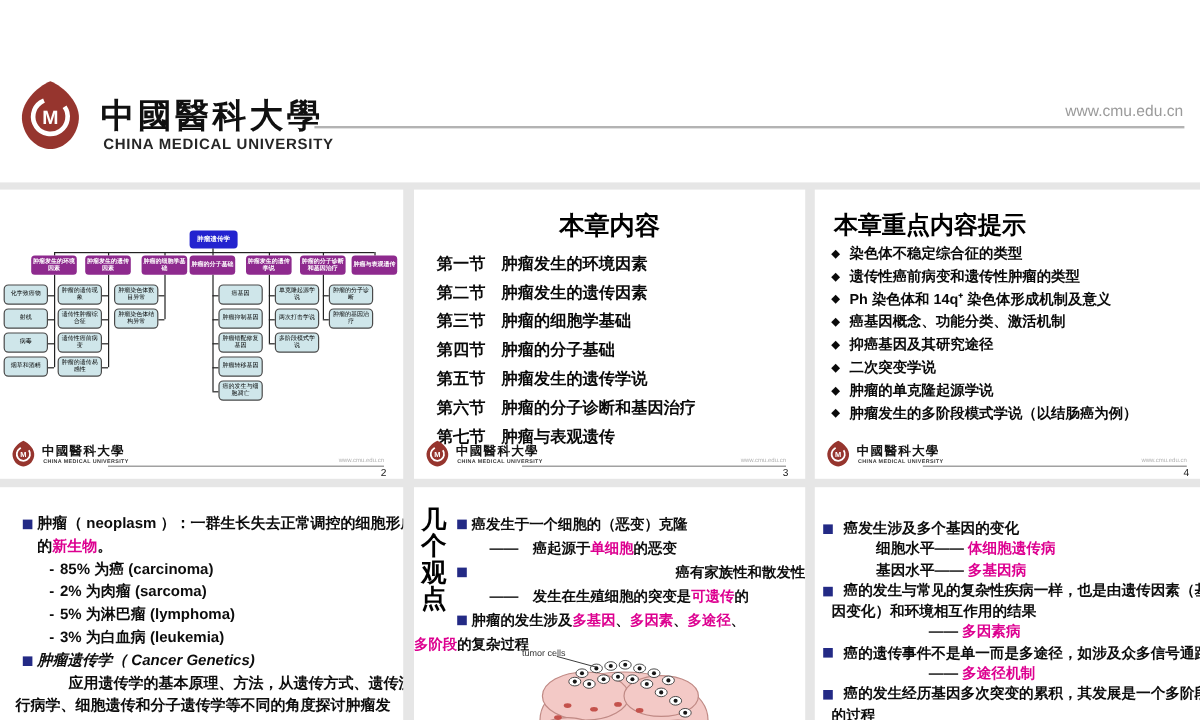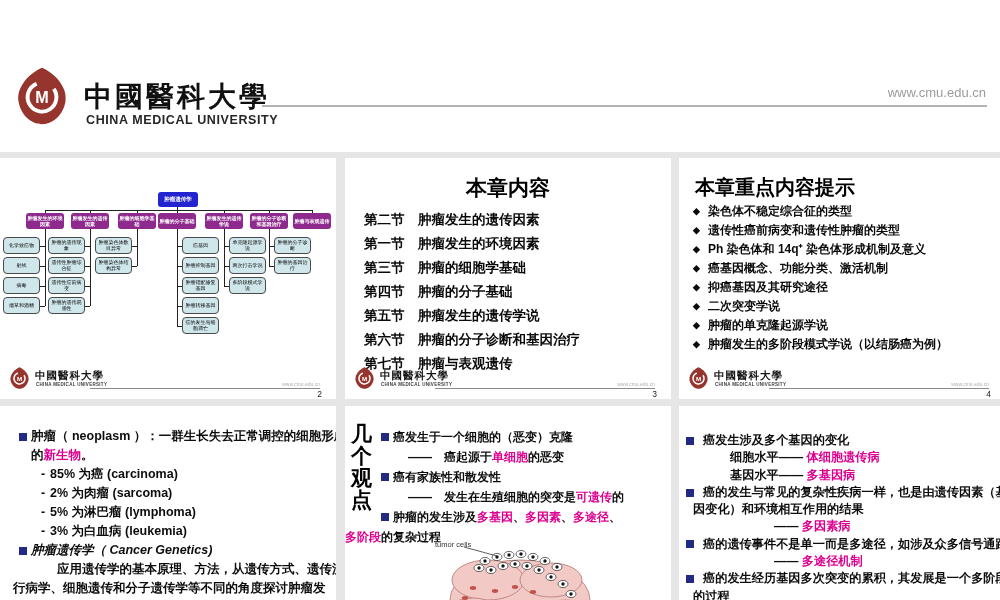--- a/index.html
+++ b/index.html
@@ -166,22 +166,22 @@
     <div class="f-en">CHINA MEDICAL UNIVERSITY</div>
     <div class="f-line"></div>
     <div class="f-site">www.cmu.edu.cn</div>
     <div class="f-page">2</div>
   </div>
 </section>
 
   <section class="slide" id="s2">
     <h2 class="slide-title-center">本章内容</h2>
     <div id="s2list">
+        <div class="s2-item">第一节　肿瘤发生的环境因素</div>
         <div class="s2-item">第二节　肿瘤发生的遗传因素</div>
-        <div class="s2-item">第一节　肿瘤发生的环境因素</div>
         <div class="s2-item">第三节　肿瘤的细胞学基础</div>
         <div class="s2-item">第四节　肿瘤的分子基础</div>
         <div class="s2-item">第五节　肿瘤发生的遗传学说</div>
         <div class="s2-item">第六节　肿瘤的分子诊断和基因治疗</div>
         <div class="s2-item">第七节　肿瘤与表观遗传</div>
       </div>
 
   <div class="slide-footer">
     <svg class="f-logo" viewBox="0 0 100 100">
       <path d="M50 3 C68 10 94 34 89 60 C84 86 64 97 50 97 C36 97 16 86 11 60 C6 34 32 10 50 3 Z" fill="#96352e"></path>
@@ -241,21 +241,21 @@
   <section class="slide" id="s5">
     <div id="s5vtitle">
         <div class="vchar">几</div>
         <div class="vchar">个</div>
         <div class="vchar">观</div>
         <div class="vchar">点</div>
       </div>
     <div class="rich rich5" id="s5lines">
         <div class="line" style="padding-left: 48px;"><span class="mk-sq" style="left: 36px;"></span><span>癌发生于一个细胞的（恶变）克隆</span></div>
         <div class="line" style="padding-left: 63px;"><span>——　癌起源于</span><span class="hl">单细胞</span><span>的恶变</span></div>
-        <div class="line" style="padding-left: 48px;"><span class="mk-sq" style="left: 36px;"></span><span>癌有家族性和散发性</span></div>
+        <div class="line" style="padding-left: 48px; text-align: right;"><span class="mk-sq" style="left: 36px;"></span><span>癌有家族性和散发性</span></div>
         <div class="line" style="padding-left: 63px;"><span>——　发生在生殖细胞的突变是</span><span class="hl">可遗传</span><span>的</span></div>
         <div class="line" style="padding-left: 48px;"><span class="mk-sq" style="left: 36px;"></span><span>肿瘤的发生涉及</span><span class="hl">多基因</span><span>、</span><span class="hl">多因素</span><span>、</span><span class="hl">多途径</span><span>、</span></div>
         <div class="line" style=""><span class="hl">多阶段</span><span>的复杂过程</span></div>
       </div>
     <svg id="tumorimg" viewBox="0 0 170 112">
       <g fill="#f3c9c6" stroke="#c08a85" stroke-width="1">
         <ellipse cx="87" cy="64" rx="70" ry="40"></ellipse>
         <ellipse cx="55" cy="44" rx="36" ry="20"></ellipse>
         <ellipse cx="118" cy="44" rx="31" ry="17"></ellipse>
         <ellipse cx="40" cy="82" rx="30" ry="20"></ellipse>

